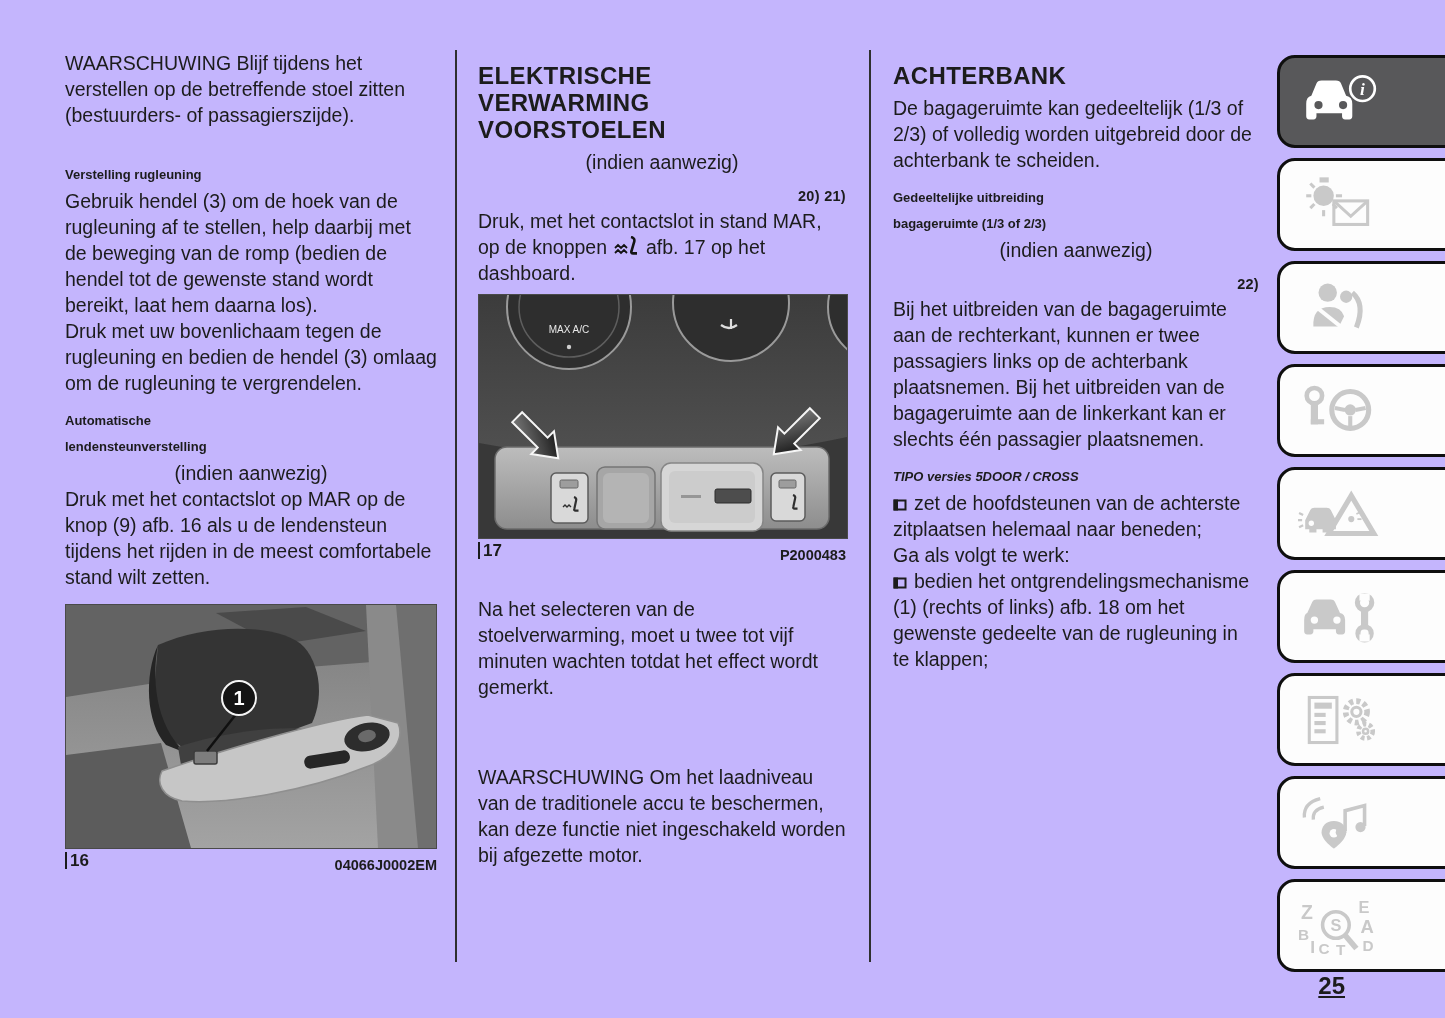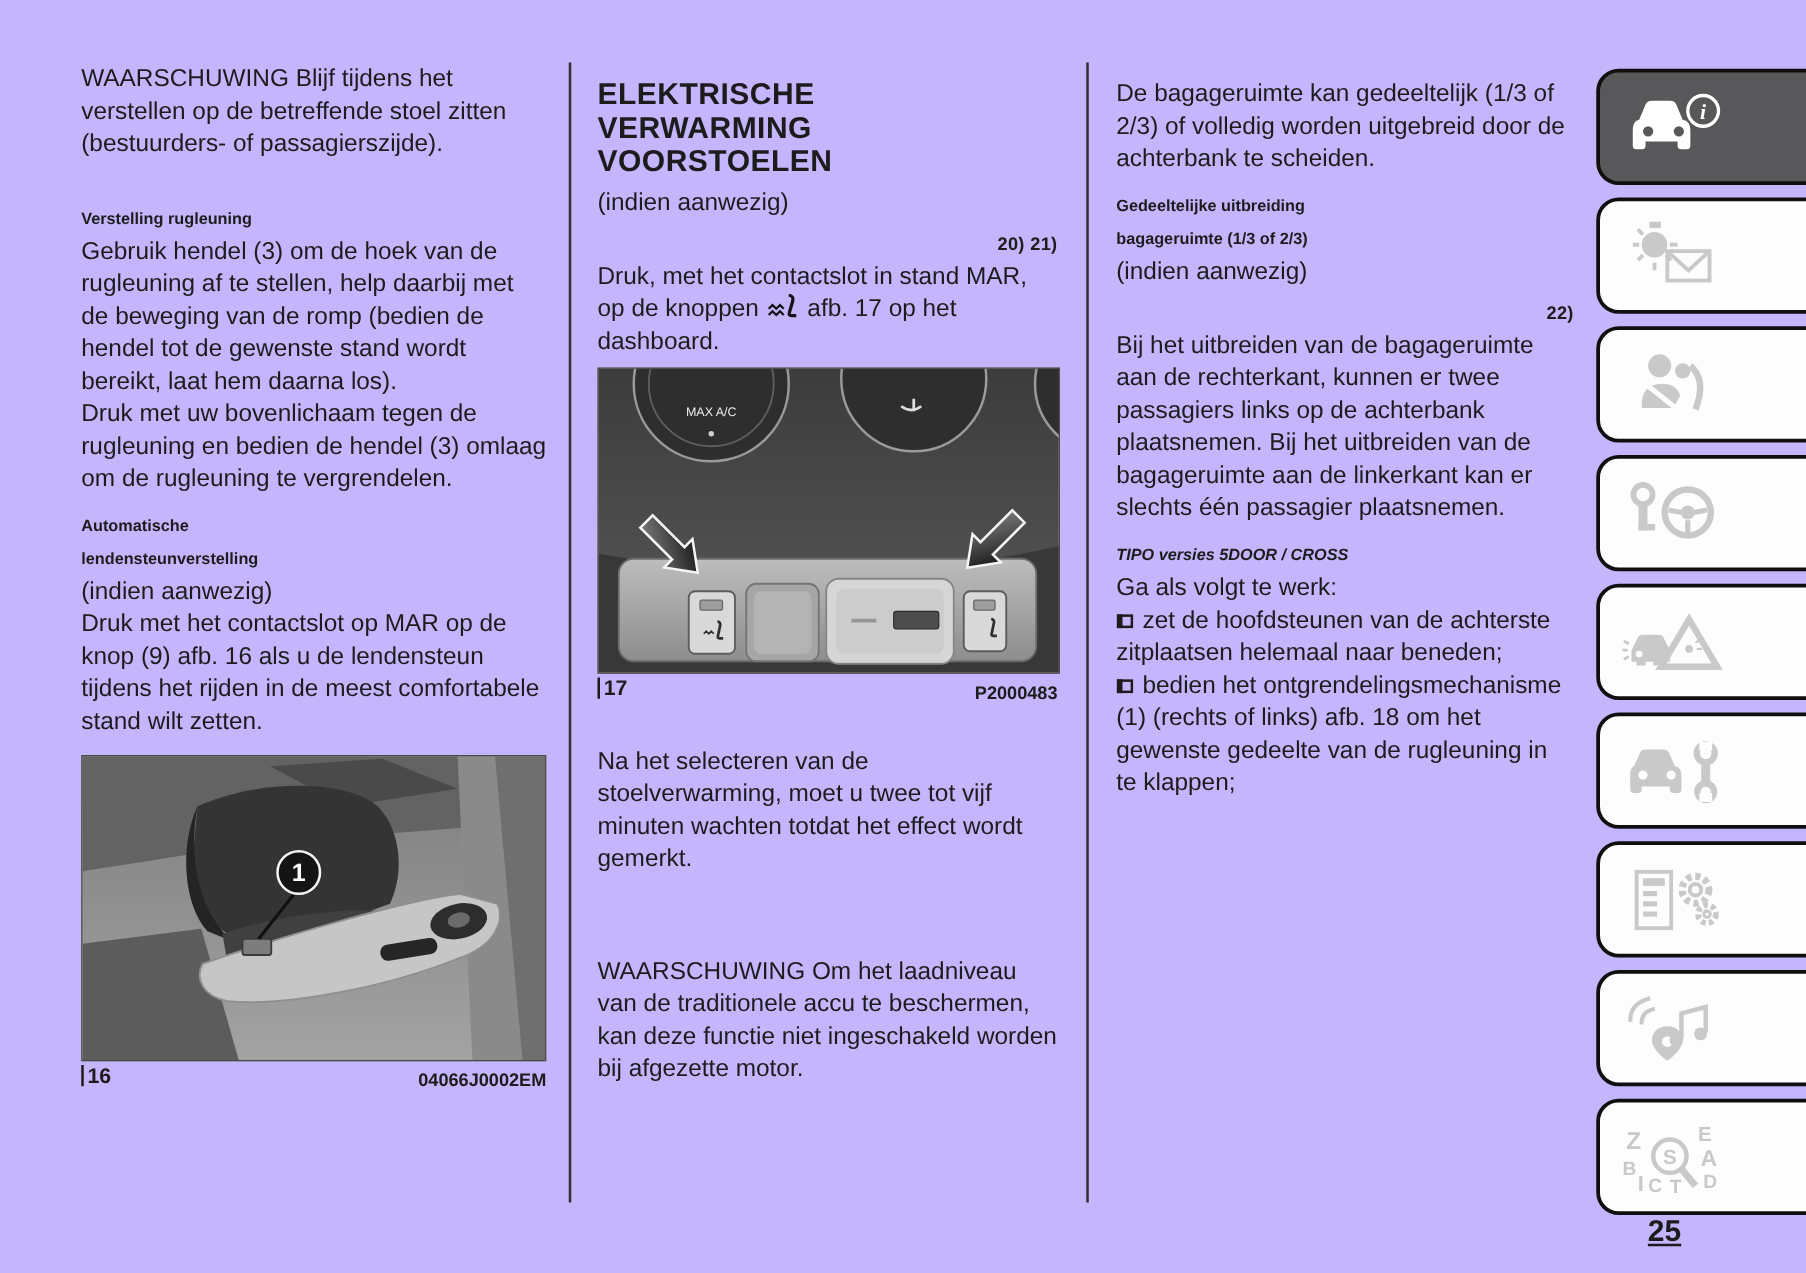--- a/index.html
+++ b/index.html
@@ -10,21 +10,21 @@
   .col{position:absolute;top:62px;font-size:19.5px;line-height:26px;}
   #col-left{left:65px;width:372px;top:50px;}
   #col-mid{left:478px;width:368px;}
   #col-right{left:893px;width:366px;}
   .vdiv{position:absolute;top:50px;width:2px;height:912px;background:#2f2f2f;}
   #vdiv1{left:455px;} #vdiv2{left:869px;}
   p{margin:0;}
   .col-title{font-size:24px;line-height:27px;font-weight:bold;letter-spacing:.4px;white-space:pre-line;margin:0 0 6px 0;}
   .subhead{font-size:13px;line-height:26px;font-weight:bold;white-space:pre-line;margin:0;}
   .mt-lg{margin-top:34px;} .mt-md{margin-top:28px;} .mt-sm{margin-top:12px;} .mt-xl{margin-top:64px;}
-  .note{margin:0;}
+  .note{margin:0;text-align:center;}
   .warnrow{display:flex;align-items:flex-end;gap:7px;height:30px;margin:1px 0 2px 0;flex-direction:column;}
   .warnrefs{font-size:14.5px;font-weight:bold;letter-spacing:.3px;}
   .figure{margin-top:14px;}
   .fig-img{display:block;border:1px solid #4a4a4a;background:#909090;}
   .fig-caption{display:flex;justify-content:space-between;align-items:flex-start;margin-top:3px;}
   .fig-num{font-size:17px;font-weight:bold;border-left:2px solid #1c1c1c;padding-left:3px;line-height:17px;}
   .fig-code{font-size:14.5px;font-weight:bold;}
   .inline-icon{display:inline-block;vertical-align:-4px;margin:0 2px;}
   .bullet-icon{display:inline-block;vertical-align:-1px;margin-right:7px;}
   
@@ -156,39 +156,40 @@
         <span class="fig-num">17</span>
         <span class="fig-code">P2000483</span>
       </figcaption>
     </figure>
 
     <p class="mt-md">Na het selecteren van de stoelverwarming, moet u twee tot vijf minuten wachten totdat het effect wordt gemerkt.</p>
     <p class="mt-xl">WAARSCHUWING Om het laadniveau van de traditionele accu te beschermen, kan deze functie niet ingeschakeld worden bij afgezette motor.</p>
   </div>
 
   <div class="col" id="col-right">
+    <h2 class="col-title">ACHTERBANK</h2>
     <p>De bagageruimte kan gedeeltelijk (1/3 of 2/3) of volledig worden uitgebreid door de achterbank te scheiden.</p>
     <h3 class="subhead mt-sm">Gedeeltelijke uitbreiding
 bagageruimte (1/3 of 2/3)</h3>
     <p class="note">(indien aanwezig)</p>
     <div class="warnrow">
       <svg class="inline-icon" width="23" height="20" viewBox="0 0 23 20">
         <polygon points="11.5,1 22,19 1,19" fill="#c4c4c4" stroke="#7e7e7e" stroke-width="1.4"></polygon>
         <rect x="10.4" y="6" width="2.2" height="7" fill="#2a2a2a"></rect>
         <circle cx="11.5" cy="16" r="1.5" fill="#2a2a2a"></circle>
       </svg>
       <span class="warnrefs">22)</span>
     </div>
     <p>Bij het uitbreiden van de bagageruimte aan de rechterkant, kunnen er twee passagiers links op de achterbank plaatsnemen. Bij het uitbreiden van de bagageruimte aan de linkerkant kan er slechts één passagier plaatsnemen.</p>
     <h3 class="subhead mt-sm" style="font-style:italic;">TIPO versies 5DOOR / CROSS</h3>
-    <p>Ga als volgt te werk:</p>
     <p><svg class="bullet-icon" width="14" height="12" viewBox="0 0 14 12">
           <rect x="1.5" y="1.5" width="11" height="9" fill="none" stroke="#1c1c1c" stroke-width="2"></rect>
           <rect x="0.5" y="0.5" width="4.5" height="11" fill="#1c1c1c"></rect>
         </svg><span>zet de hoofdsteunen van de achterste zitplaatsen helemaal naar beneden;</span></p>
+    <p>Ga als volgt te werk:</p>
     <p><svg class="bullet-icon" width="14" height="12" viewBox="0 0 14 12">
           <rect x="1.5" y="1.5" width="11" height="9" fill="none" stroke="#1c1c1c" stroke-width="2"></rect>
           <rect x="0.5" y="0.5" width="4.5" height="11" fill="#1c1c1c"></rect>
         </svg><span>bedien het ontgrendelingsmechanisme (1) (rechts of links) afb. 18 om het gewenste gedeelte van de rugleuning in te klappen;</span></p>
   </div>
 
   <nav id="tabs">
     <div class="tab active">
       <svg width="86" height="58" viewBox="0 0 84 56">
         <path d="M14 22 l5-12 q1-3 5-3 h14 q4 0 5 3 l5 12 q6 1 6 8 v12 q0 3-3 3 h-4 q-3 0-3-3 v-3 H19 v3 q0 3-3 3 h-4 q-3 0-3-3 V30 q0-7 5-8 z" fill="currentColor"></path>

